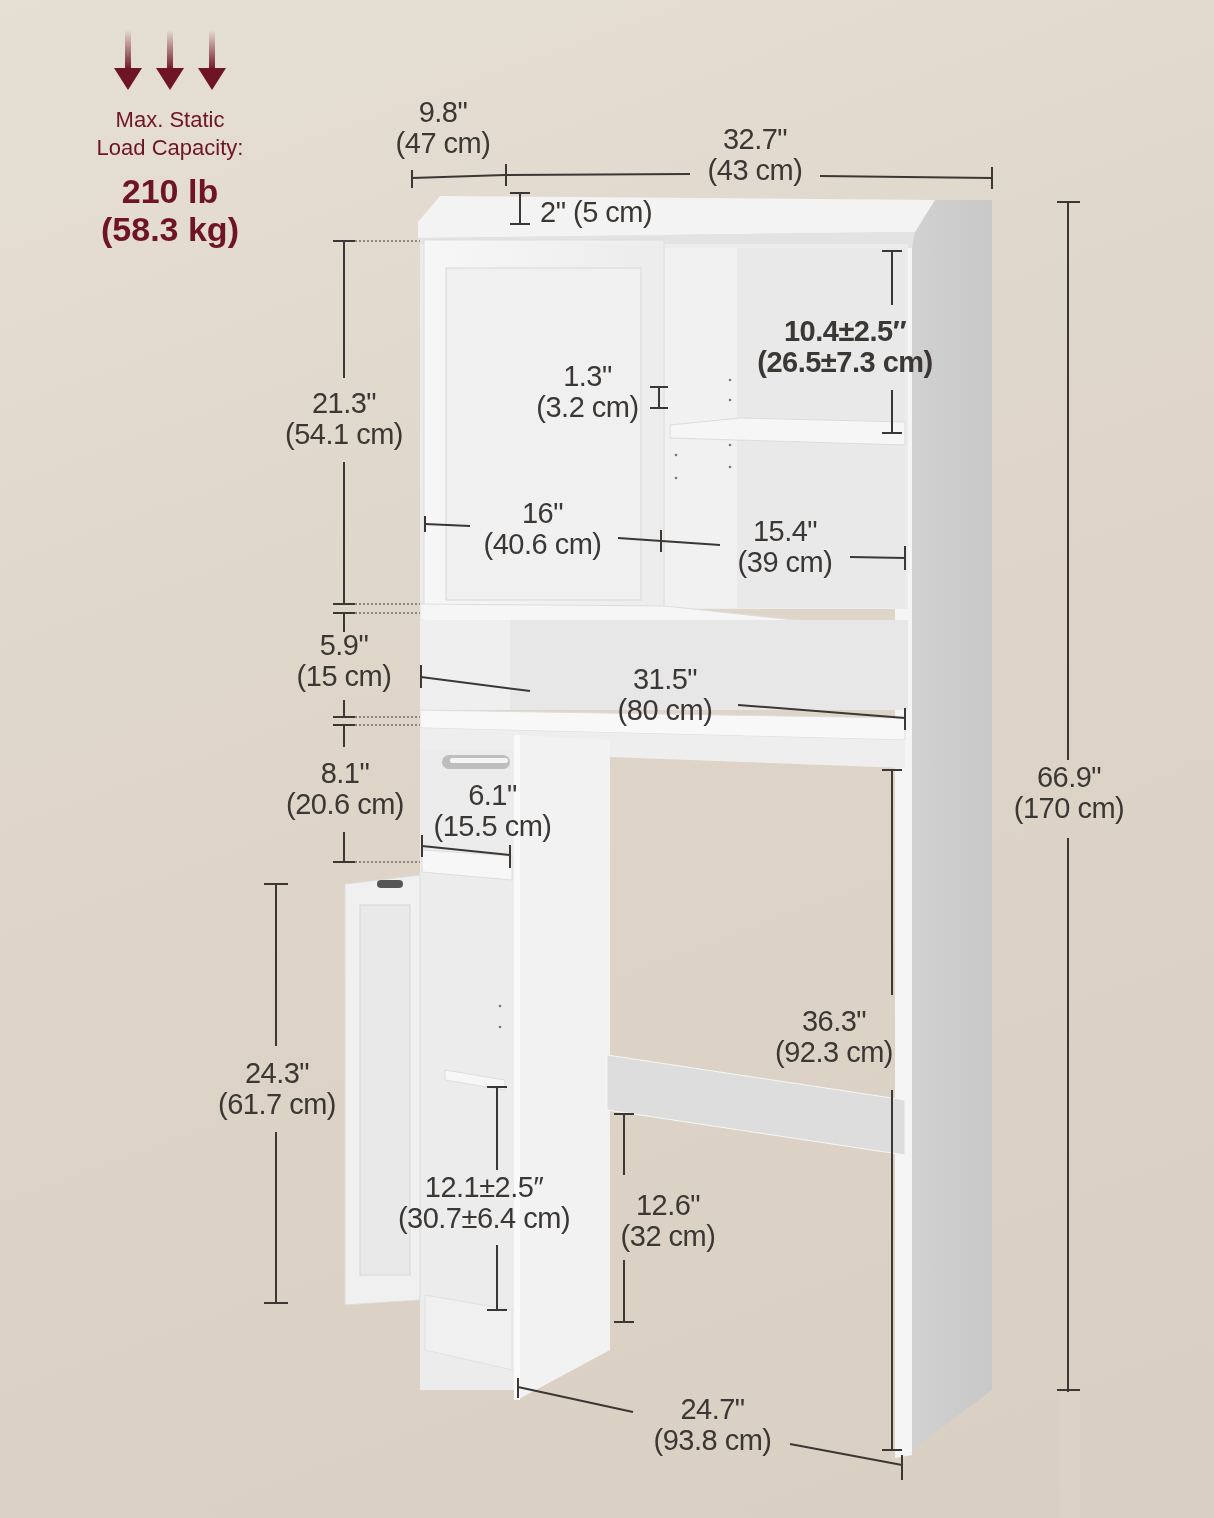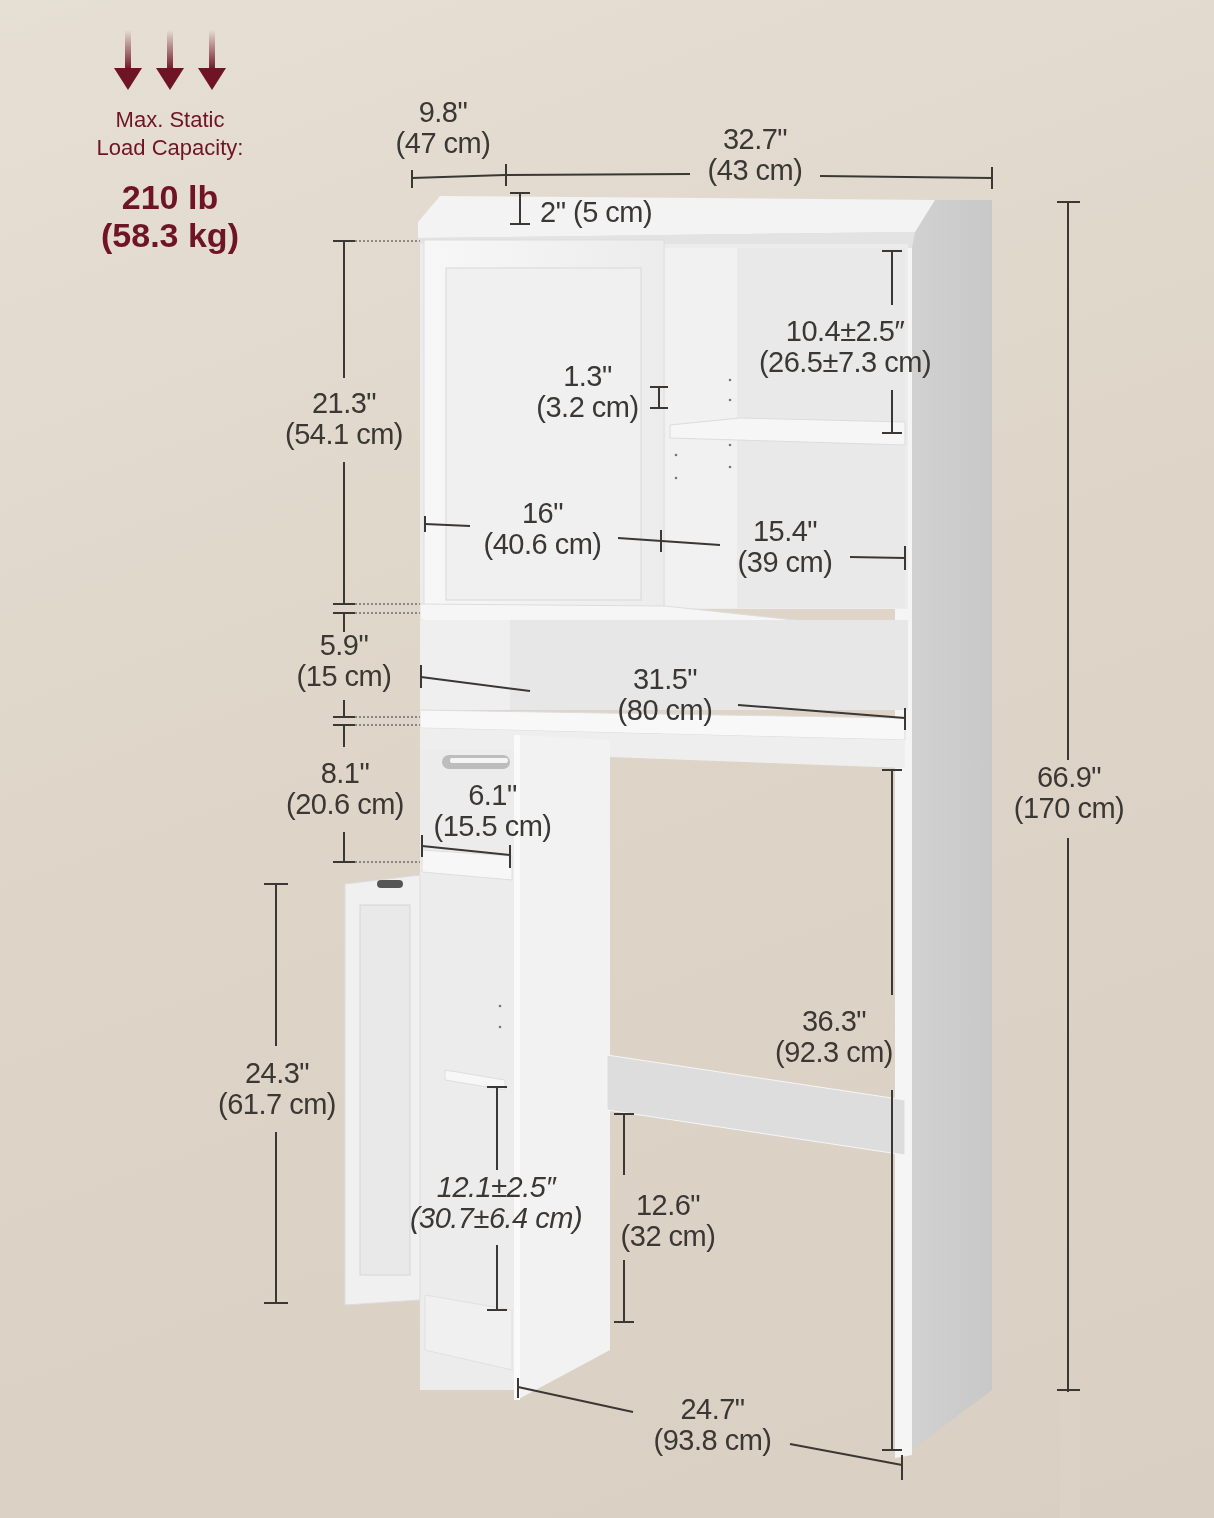--- a/index.html
+++ b/index.html
@@ -26,21 +26,21 @@
     .load .arrow .shaft {
       position: absolute; left: 11px; top: 0; width: 6px; height: 40px;
       background: linear-gradient(to bottom, rgba(110,20,36,0) 0%, #6e1424 100%);
     }
     .load .arrow .head {
       position: absolute; left: 0; top: 38px; width: 0; height: 0;
       border-left: 14px solid transparent; border-right: 14px solid transparent;
       border-top: 22px solid #6e1424;
     }
     .load .caption { font-size: 22px; line-height: 28px; margin-top: 14px; }
-    .load .value { font-size: 34px; line-height: 38px; font-weight: bold; margin-top: 16px; }
+    .load .value { font-size: 34px; line-height: 38px; font-weight: bold; margin-top: 10px; }
   </style>
 </head>
 <body>
 
 <div class="stage">
 
   <svg class="art" width="1214" height="1518" viewBox="0 0 1214 1518">
     <defs>
       <linearGradient id="sideGrad" x1="0" x2="1">
         <stop offset="0" stop-color="#d2d2d2"></stop>
@@ -256,21 +256,21 @@
     <span>2" (5 cm)</span>
   </div>
   <div class="label" style="left:274px; top:388px; width:140px;">
     <span>21.3"</span>
     <span>(54.1 cm)</span>
   </div>
   <div class="label" style="left:525px; top:361px; width:125px;">
     <span>1.3"</span>
     <span>(3.2 cm)</span>
   </div>
-  <div class="label" style="left:745px; top:316px; width:200px;">
+  <div class="label" style="left:745px; top:316px; width:200px;font-weight:bold;">
     <span>10.4±2.5″</span>
     <span>(26.5±7.3 cm)</span>
   </div>
   <div class="label" style="left:470px; top:498px; width:145px;">
     <span>16"</span>
     <span>(40.6 cm)</span>
   </div>
   <div class="label" style="left:720px; top:516px; width:130px;">
     <span>15.4"</span>
     <span>(39 cm)</span>
@@ -288,21 +288,21 @@
     <span>(20.6 cm)</span>
   </div>
   <div class="label" style="left:425px; top:780px; width:135px;">
     <span>6.1"</span>
     <span>(15.5 cm)</span>
   </div>
   <div class="label" style="left:208px; top:1058px; width:138px;">
     <span>24.3"</span>
     <span>(61.7 cm)</span>
   </div>
-  <div class="label" style="left:396px; top:1172px; width:200px;font-style:italic;">
+  <div class="label" style="left:384px; top:1172px; width:200px;">
     <span>12.1±2.5″</span>
     <span>(30.7±6.4 cm)</span>
   </div>
   <div class="label" style="left:608px; top:1190px; width:120px;">
     <span>12.6"</span>
     <span>(32 cm)</span>
   </div>
   <div class="label" style="left:764px; top:1006px; width:140px;">
     <span>36.3"</span>
     <span>(92.3 cm)</span>

